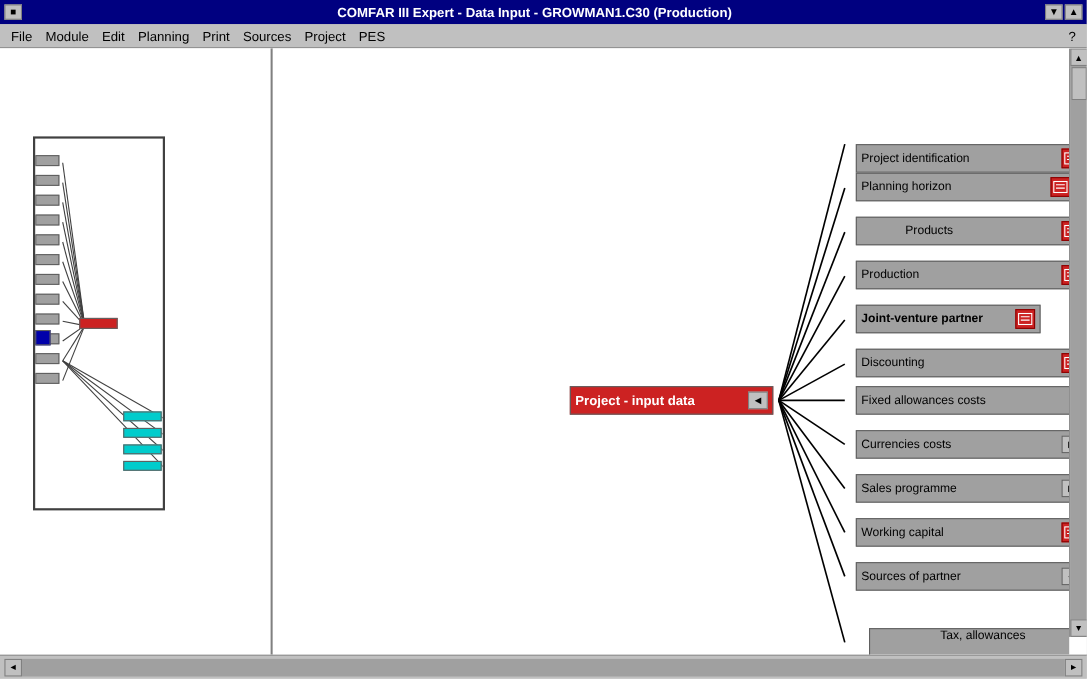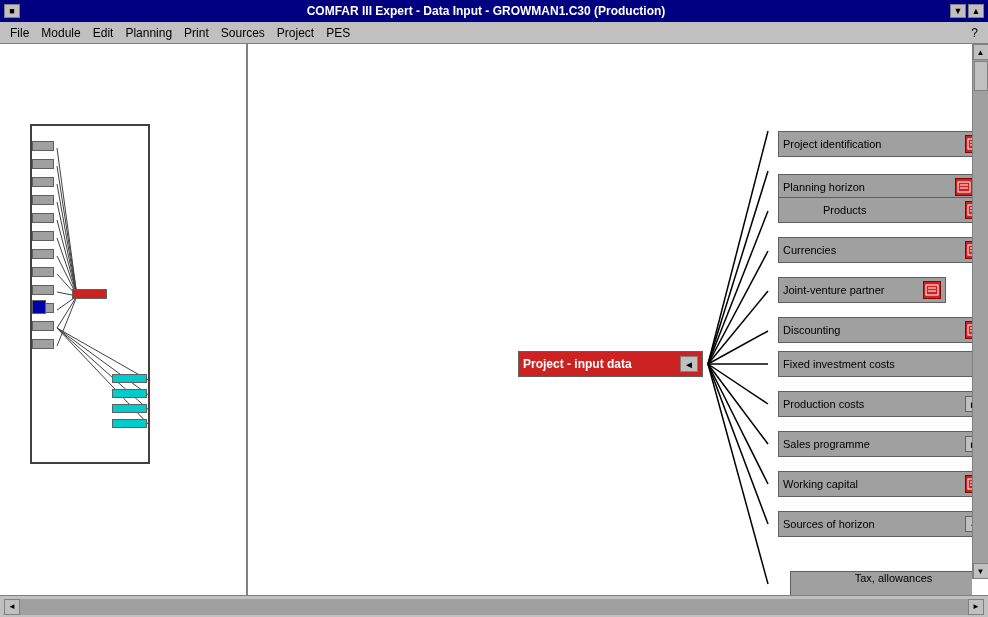--- a/index.html
+++ b/index.html
@@ -370,21 +370,21 @@
         <span>Project identification</span>
         <div class="node-icon" style="margin-left:auto;">
           <svg width="14" height="12">
               <rect x="1" y="1" width="12" height="10" fill="none" stroke="white" stroke-width="1"></rect>
               <line x1="3" y1="4" x2="11" y2="4" stroke="white" stroke-width="1"></line>
               <line x1="3" y1="7" x2="11" y2="7" stroke="white" stroke-width="1"></line>
             </svg>
         </div>
       </div>
 
-      <div class="node-box" style="left:530px; top:113px; width:200px;margin-top:17px;">
+      <div class="node-box" style="left:530px; top:113px; width:200px;">
         <span>Planning horizon</span>
         <div class="node-icon" style="margin-left:auto;">
           <svg width="14" height="12">
               <rect x="1" y="1" width="12" height="10" fill="none" stroke="white" stroke-width="1"></rect>
               <line x1="3" y1="4" x2="11" y2="4" stroke="white" stroke-width="1"></line>
               <line x1="3" y1="7" x2="11" y2="7" stroke="white" stroke-width="1"></line>
             </svg>
         </div>
       </div>
 
@@ -393,31 +393,31 @@
         <div class="node-icon" style="margin-left:auto;">
           <svg width="14" height="12">
               <rect x="1" y="1" width="12" height="10" fill="none" stroke="white" stroke-width="1"></rect>
               <line x1="3" y1="4" x2="11" y2="4" stroke="white" stroke-width="1"></line>
               <line x1="3" y1="7" x2="11" y2="7" stroke="white" stroke-width="1"></line>
             </svg>
         </div>
       </div>
 
       <div class="node-box" style="left:530px; top:193px; width:210px;">
-        <span>Currencies</span>
-        <div class="node-icon" style="margin-left:auto;">
-          <svg width="14" height="12">
-              <rect x="1" y="1" width="12" height="10" fill="none" stroke="white" stroke-width="1"></rect>
-              <line x1="3" y1="4" x2="11" y2="4" stroke="white" stroke-width="1"></line>
-              <line x1="3" y1="7" x2="11" y2="7" stroke="white" stroke-width="1"></line>
-            </svg>
-        </div>
-      </div>
-
-      <div class="node-box" style="left:530px; top:233px; width:168px;">
+        <span>Production</span>
+        <div class="node-icon" style="margin-left:auto;">
+          <svg width="14" height="12">
+              <rect x="1" y="1" width="12" height="10" fill="none" stroke="white" stroke-width="1"></rect>
+              <line x1="3" y1="4" x2="11" y2="4" stroke="white" stroke-width="1"></line>
+              <line x1="3" y1="7" x2="11" y2="7" stroke="white" stroke-width="1"></line>
+            </svg>
+        </div>
+      </div>
+
+      <div class="node-box" style="left:530px; top:233px; width:168px;font-weight:bold;">
         <span>Joint-venture partner</span>
         <div class="node-icon" style="margin-left:auto;">
           <svg width="14" height="12">
               <rect x="1" y="1" width="12" height="10" fill="none" stroke="white" stroke-width="1"></rect>
               <line x1="3" y1="4" x2="11" y2="4" stroke="white" stroke-width="1"></line>
               <line x1="3" y1="7" x2="11" y2="7" stroke="white" stroke-width="1"></line>
             </svg>
         </div>
       </div>
 
@@ -426,47 +426,47 @@
         <div class="node-icon" style="margin-left:auto;">
           <svg width="14" height="12">
               <rect x="1" y="1" width="12" height="10" fill="none" stroke="white" stroke-width="1"></rect>
               <line x1="3" y1="4" x2="11" y2="4" stroke="white" stroke-width="1"></line>
               <line x1="3" y1="7" x2="11" y2="7" stroke="white" stroke-width="1"></line>
             </svg>
         </div>
       </div>
 
       <div class="node-box" style="left:530px; top:307px; width:220px;">
-        <span>Fixed investment costs</span>
+        <span>Fixed allowances costs</span>
 
       </div>
 
       <div class="node-box" style="left:530px; top:347px; width:210px;">
-        <span>Production costs</span>
+        <span>Currencies costs</span>
         <div class="arrow-icon" style="margin-left:auto;">►</div>
       </div>
 
       <div class="node-box" style="left:530px; top:387px; width:210px;">
         <span>Sales programme</span>
         <div class="arrow-icon" style="margin-left:auto;">►</div>
       </div>
 
       <div class="node-box" style="left:530px; top:427px; width:210px;">
         <span>Working capital</span>
         <div class="node-icon" style="margin-left:auto;">
           <svg width="14" height="12">
               <rect x="1" y="1" width="12" height="10" fill="none" stroke="white" stroke-width="1"></rect>
               <line x1="3" y1="4" x2="11" y2="4" stroke="white" stroke-width="1"></line>
               <line x1="3" y1="7" x2="11" y2="7" stroke="white" stroke-width="1"></line>
             </svg>
         </div>
       </div>
 
       <div class="node-box" style="left:530px; top:467px; width:210px;">
-        <span>Sources of horizon</span>
+        <span>Sources of partner</span>
         <div class="arrow-icon" style="margin-left:auto;">◄</div>
       </div>
 
       <div class="node-box" style="left:542px; top:527px; width:207px;flex-direction:column;">
         <span>Tax, allowances</span>
         <div class="arrow-icon" style="margin-left:auto;">►</div>
       </div>
 
     </div>
 

